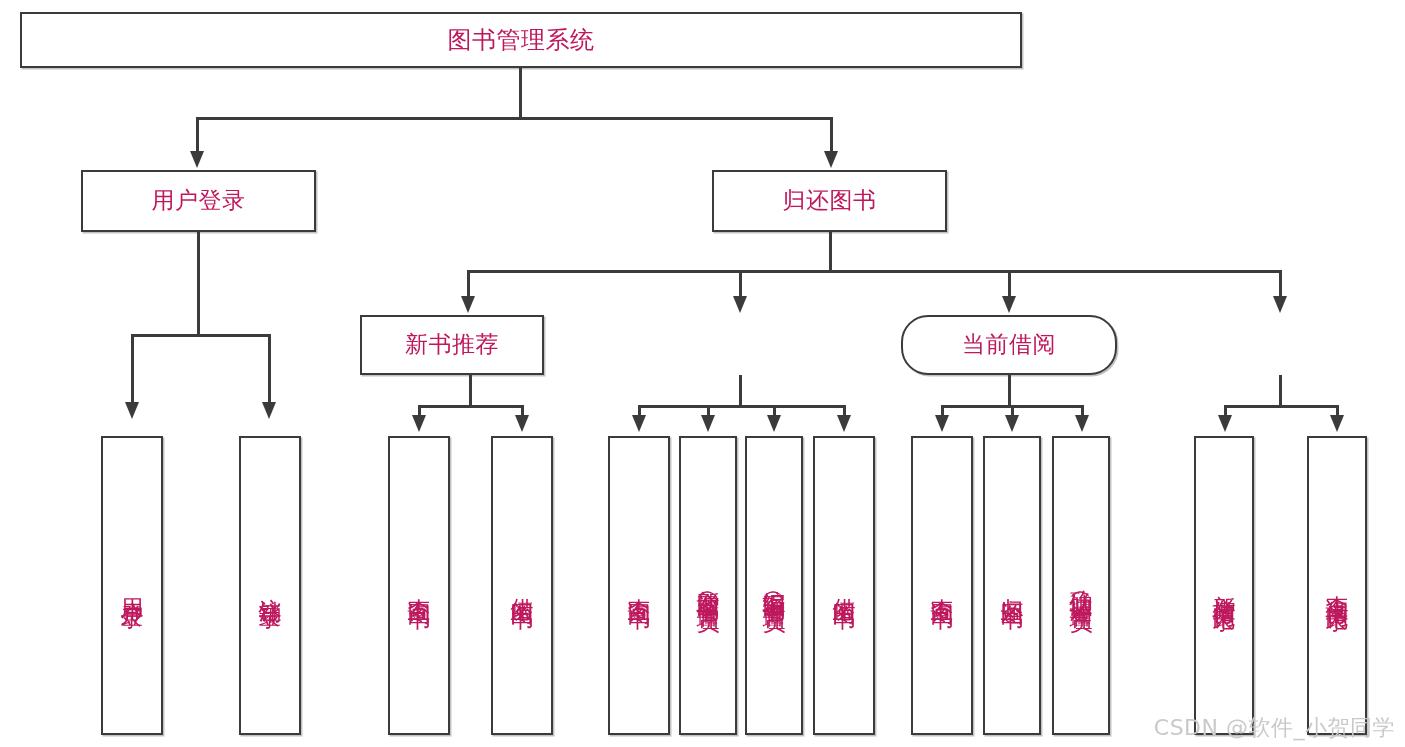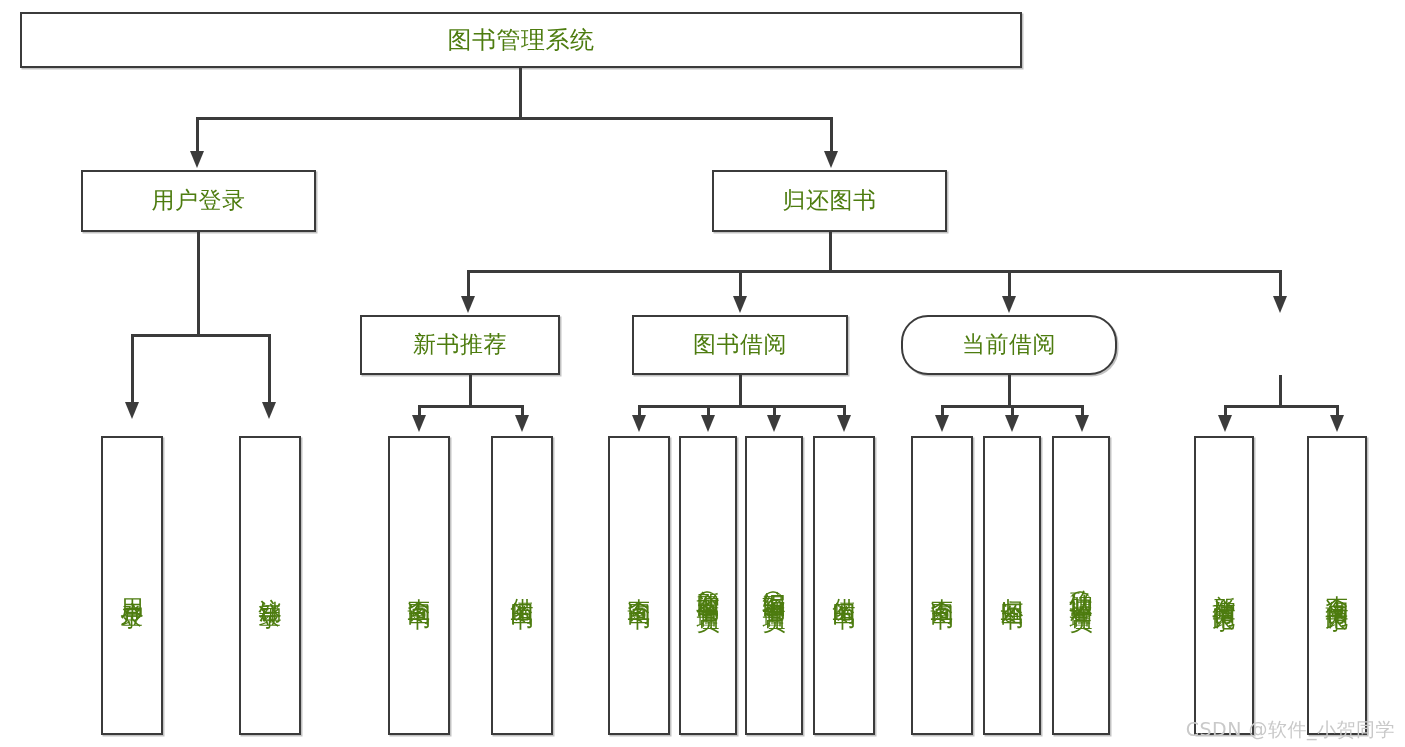--- a/index.html
+++ b/index.html
@@ -19,21 +19,21 @@
   }
   
   .node {
     position: absolute;
     box-sizing: border-box;
     border: 2.5px solid #3b3b3b;
     background: #ffffff;
     display: flex;
     align-items: center;
     justify-content: center;
-    color: #4d7c0f;
+    color: #be185d;
     box-shadow: 1.5px 1.5px 0 rgba(120,120,120,0.45);
   }
   .node .label {
     display: block;
     text-align: center;
     line-height: 1.12;
     letter-spacing: 0.5px;
   }
   
   .node.horiz .label {
@@ -67,21 +67,21 @@
     height: 0;
     border-left: 7.5px solid transparent;
     border-right: 7.5px solid transparent;
     border-top: 17px solid #3b3b3b;
   }
   
   #watermark {
     position: absolute;
     right: 10px;
     bottom: 4px;
-    font-size: 19px;
+    font-size: 22px;
     color: #c9c9c9;
     white-space: nowrap;
     letter-spacing: 0.5px;
     pointer-events: none;
   }
 </style>
 </head>
 <body>
 
 <div id="canvas">
@@ -118,25 +118,22 @@
   <div class="ln h" style="left:467px; top:270px; width:814px;"></div>
   <div class="ln v" style="left:467px; top:270px; height:28px;"></div>
   <div class="arrow" style="left:461px; top:296px;"></div>
   <div class="ln v" style="left:739px; top:270px; height:28px;"></div>
   <div class="arrow" style="left:733px; top:296px;"></div>
   <div class="ln v" style="left:1008px; top:270px; height:28px;"></div>
   <div class="arrow" style="left:1002px; top:296px;"></div>
   <div class="ln v" style="left:1279px; top:270px; height:28px;"></div>
   <div class="arrow" style="left:1273px; top:296px;"></div>
 
-  <div class="node horiz" style="left:360px; top:315px; width:200px; height:60px;">
+  <div class="node horiz" style="left:360px; top:315px; width:184px; height:60px;">
     <span class="label">新书推荐</span>
-  </div>
-  <div class="node horiz" style="left:632px; top:315px; width:216px; height:60px;">
-    <span class="label">图书借阅</span>
   </div>
   <div class="node horiz" style="left:901px; top:315px; width:216px; height:60px;border-radius:27px;">
     <span class="label">当前借阅</span>
   </div>
 
   <div class="ln v" style="left:469px; top:375px; height:32px;"></div>
   <div class="ln h" style="left:418px; top:405px; width:103px;"></div>
   <div class="ln v" style="left:418px; top:405px; height:12px;"></div>
   <div class="arrow" style="left:412px; top:415px;"></div>
   <div class="ln v" style="left:521px; top:405px; height:12px;"></div>

